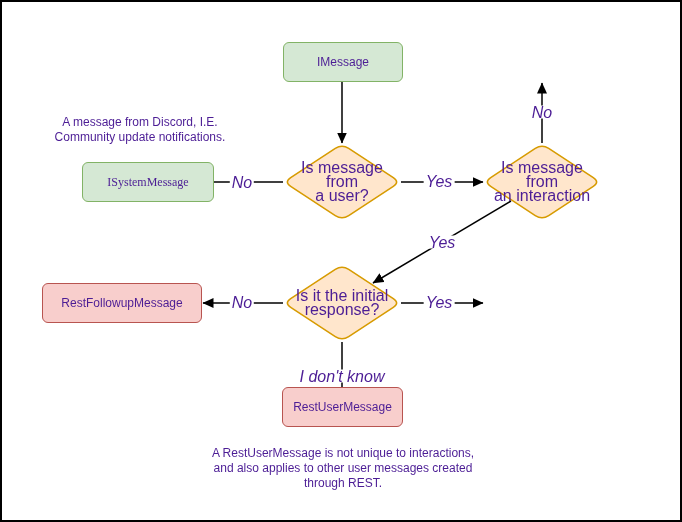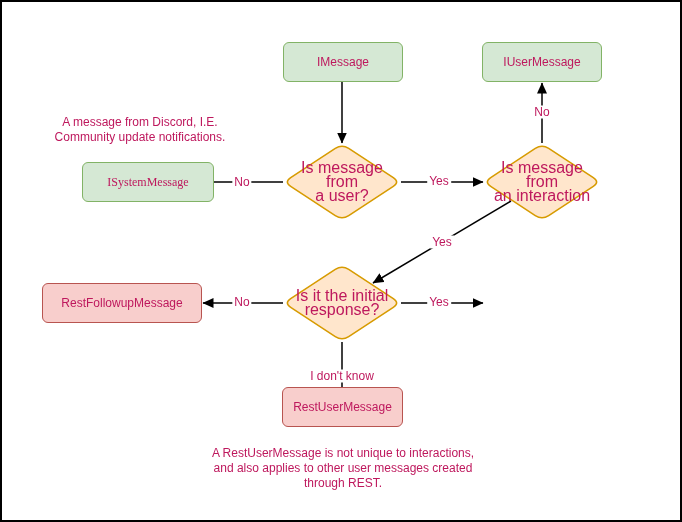--- a/index.html
+++ b/index.html
@@ -9,21 +9,21 @@
   }
   .stage {
     position: relative;
     width: 682px;
     height: 522px;
     box-sizing: border-box;
     background: #ffffff;
     border: 2px solid #000000;
     overflow: hidden;
     font-family: "Liberation Sans", sans-serif;
-    color: #be185d;
+    color: #4c1d95;
   }
   .edges {
     position: absolute;
     left: 0;
     top: 0;
   }
   .node {
     position: absolute;
     display: flex;
     align-items: center;
@@ -51,23 +51,24 @@
     line-height: 14px;
     text-align: center;
     white-space: pre-line;
     pointer-events: none;
   }
   .elabel {
     position: absolute;
     transform: translate(-50%, -50%);
     background: #ffffff;
     padding: 0 2px;
-    font-size: 12px;
+    font-size: 16px;
     line-height: 13px;
     white-space: nowrap;
+    font-style: italic;
   }
   .note {
     position: absolute;
     font-size: 12px;
     line-height: 15px;
     text-align: center;
     white-space: pre-line;
   }
 </style>
 </head>
@@ -92,23 +93,20 @@
     <line x1="540" y1="141" x2="540" y2="81" stroke="#000000" stroke-width="1.5" marker-end="url(#arrow)"></line>
     <line x1="509" y1="199" x2="371" y2="281" stroke="#000000" stroke-width="1.5" marker-end="url(#arrow)"></line>
     <line x1="281" y1="301" x2="201" y2="301" stroke="#000000" stroke-width="1.5" marker-end="url(#arrow)"></line>
     <line x1="399" y1="301" x2="481" y2="301" stroke="#000000" stroke-width="1.5" marker-end="url(#arrow)"></line>
     <line x1="340" y1="340" x2="340" y2="399" stroke="#000000" stroke-width="1.5" marker-end="url(#arrow)"></line>
   </svg>
 
   <div class="node green" style="left:281px; top:40px; width:120px; height:40px;">
     <span>IMessage</span>
   </div>
-  <div class="node green" style="left:480px; top:40px; width:120px; height:40px;">
-    <span>IUserMessage</span>
-  </div>
   <div class="node green" style="left:80px; top:160px; width:132px; height:40px;font-family:Liberation Serif, serif;">
     <span>ISystemMessage</span>
   </div>
   <div class="node pink" style="left:40px; top:281px; width:160px; height:40px;justify-content:center;">
     <span>RestFollowupMessage</span>
   </div>
   <div class="node pink" style="left:280px; top:385px; width:121px; height:40px;">
     <span>RestUserMessage</span>
   </div>
 

